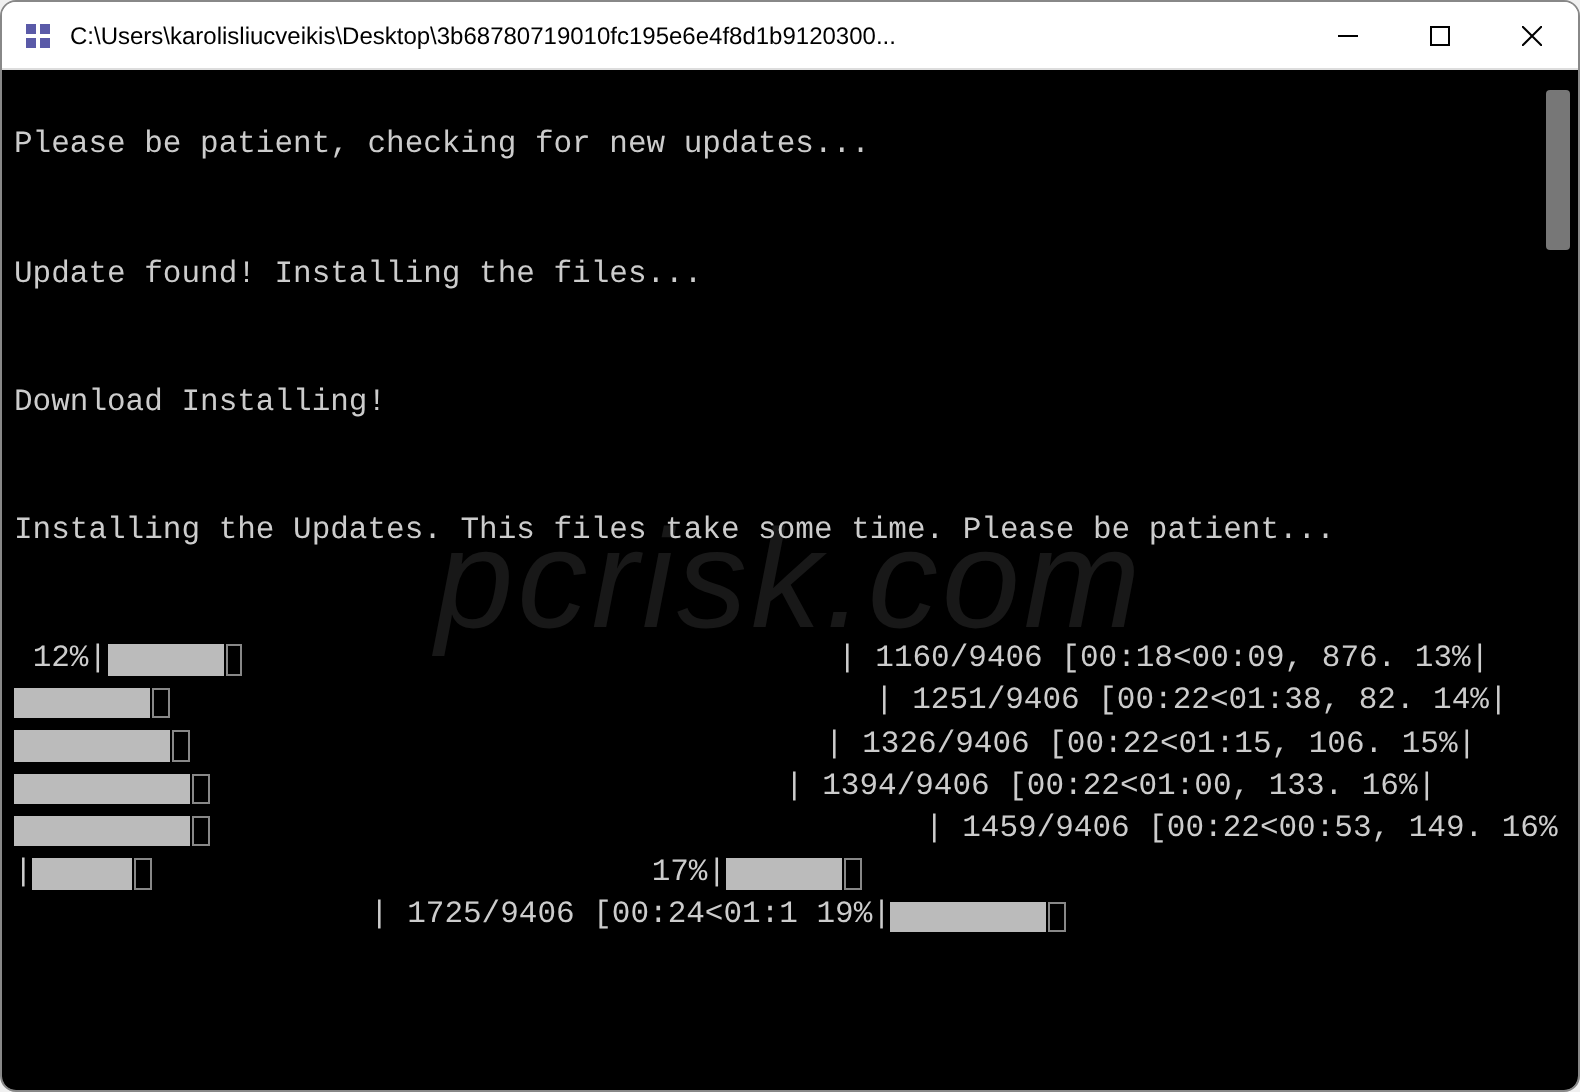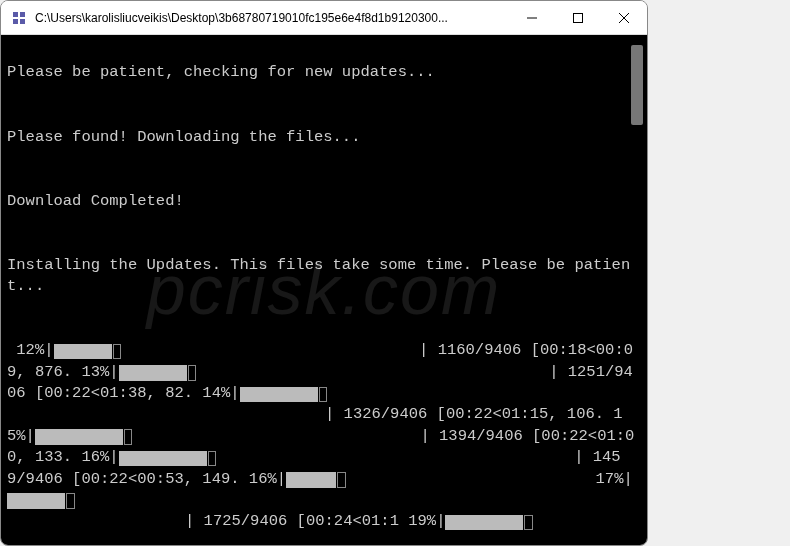--- a/index.html
+++ b/index.html
@@ -5,21 +5,21 @@
   * { margin: 0; padding: 0; box-sizing: border-box; }
   body {
     width: 790px;
     height: 546px;
     background: #f0f0f0;
     font-family: "Segoe UI", sans-serif;
     overflow: hidden;
     position: relative;
   }
   .window {
-    width: 648px;
+    width: 790px;
     height: 546px;
     background: #ffffff;
     border: 1px solid #888;
     border-radius: 8px;
     overflow: hidden;
     display: flex;
     flex-direction: column;
   }
   .titlebar {
     height: 34px;
@@ -135,23 +135,23 @@
         <svg viewBox="0 0 10 10">
             <path stroke="#000" stroke-width="1" d="M0 0l10 10M10 0L0 10"></path>
           </svg>
       </div>
     </div>
   </div>
 
   <div class="terminal">
 <span class="line">Please be patient, checking for new updates...</span>
 <span class="line"></span>
-<span class="line">Please found! Downloading the files...</span>
+<span class="line">Update found! Installing the files...</span>
 <span class="line"></span>
-<span class="line">Download Completed!</span>
+<span class="line">Download Installing!</span>
 <span class="line"></span>
 <span class="line">Installing the Updates. This files take some time. Please be patient...</span>
 <span class="line"></span>
 <span> 12%|</span><span class="bar" style="width:58px"></span><span class="repl"></span><span style="display:inline-block;width:298px"></span><span>| 1160/9406 [00:18&lt;00:09, 876. 13%|</span><span class="bar" style="width:68px"></span><span class="repl"></span><span style="display:inline-block;width:353px"></span><span>| 1251/9406 [00:22&lt;01:38, 82. 14%|</span><span class="bar" style="width:78px"></span><span class="repl"></span><span style="display:inline-block;width:318px"></span><span>| 1326/9406 [00:22&lt;01:15, 106. 15%|</span><span class="bar" style="width:88px"></span><span class="repl"></span><span style="display:inline-block;width:288px"></span><span>| 1394/9406 [00:22&lt;01:00, 133. 16%|</span><span class="bar" style="width:88px"></span><span class="repl"></span><span style="display:inline-block;width:358px"></span><span>| 1459/9406 [00:22&lt;00:53, 149. 16%|</span><span class="bar" style="width:50px"></span><span class="repl"></span><span style="display:inline-block;width:250px"></span><span>17%|</span><span class="bar" style="width:58px"></span><span class="repl"></span>
 <span class="line"><span style="display:inline-block;width:178px"></span><span>| 1725/9406 [00:24&lt;01:1 19%|</span><span class="bar" style="width:78px"></span><span class="repl"></span></span>
 
 <span style="display:inline-block;width:370px"></span>
 
     <div class="scrollbar-thumb"></div>
     <div class="watermark">pcrisk.com</div>

